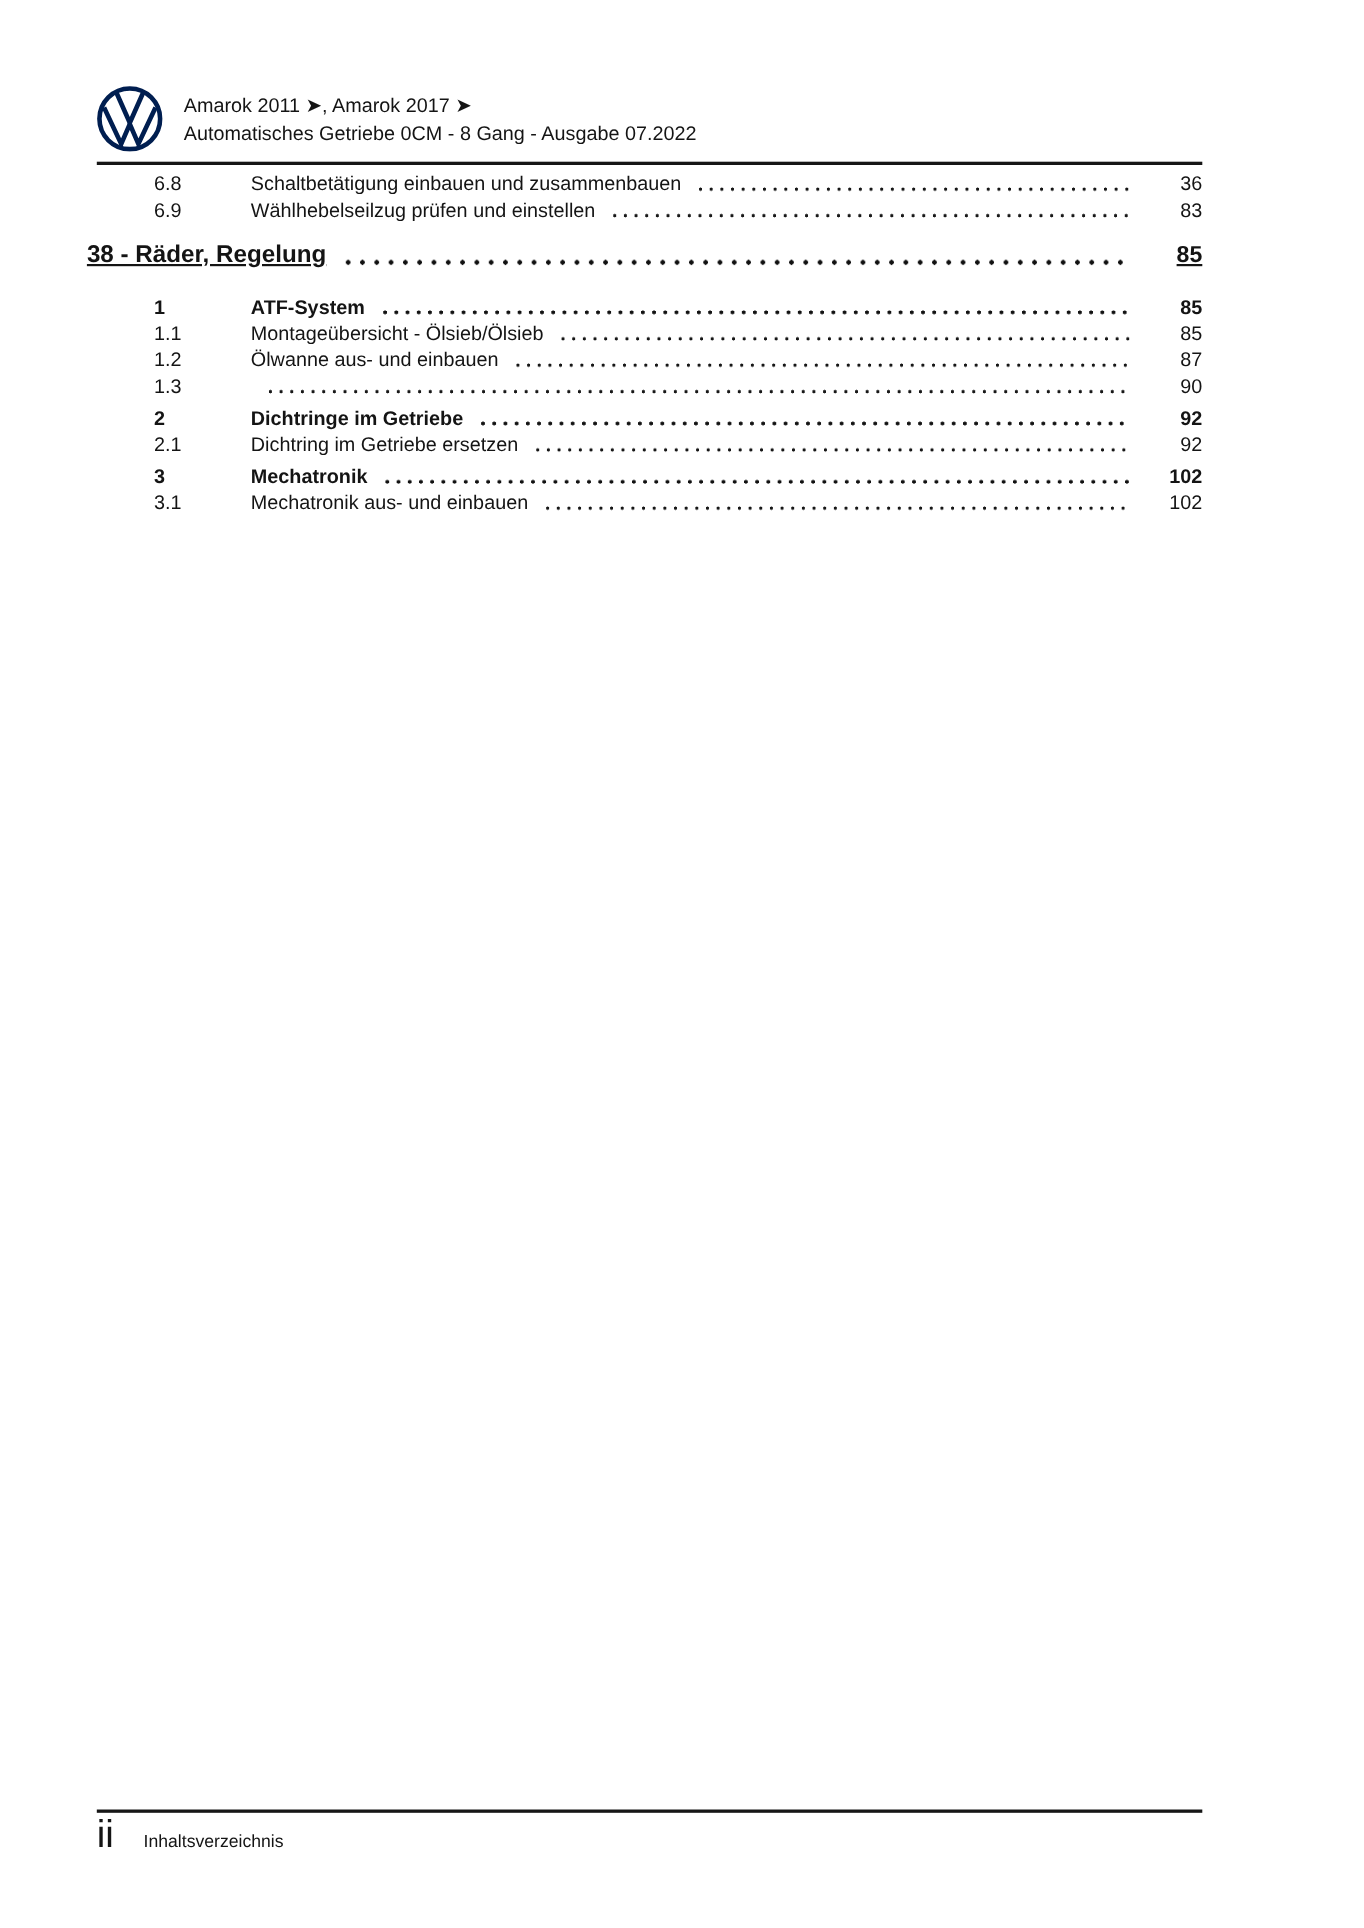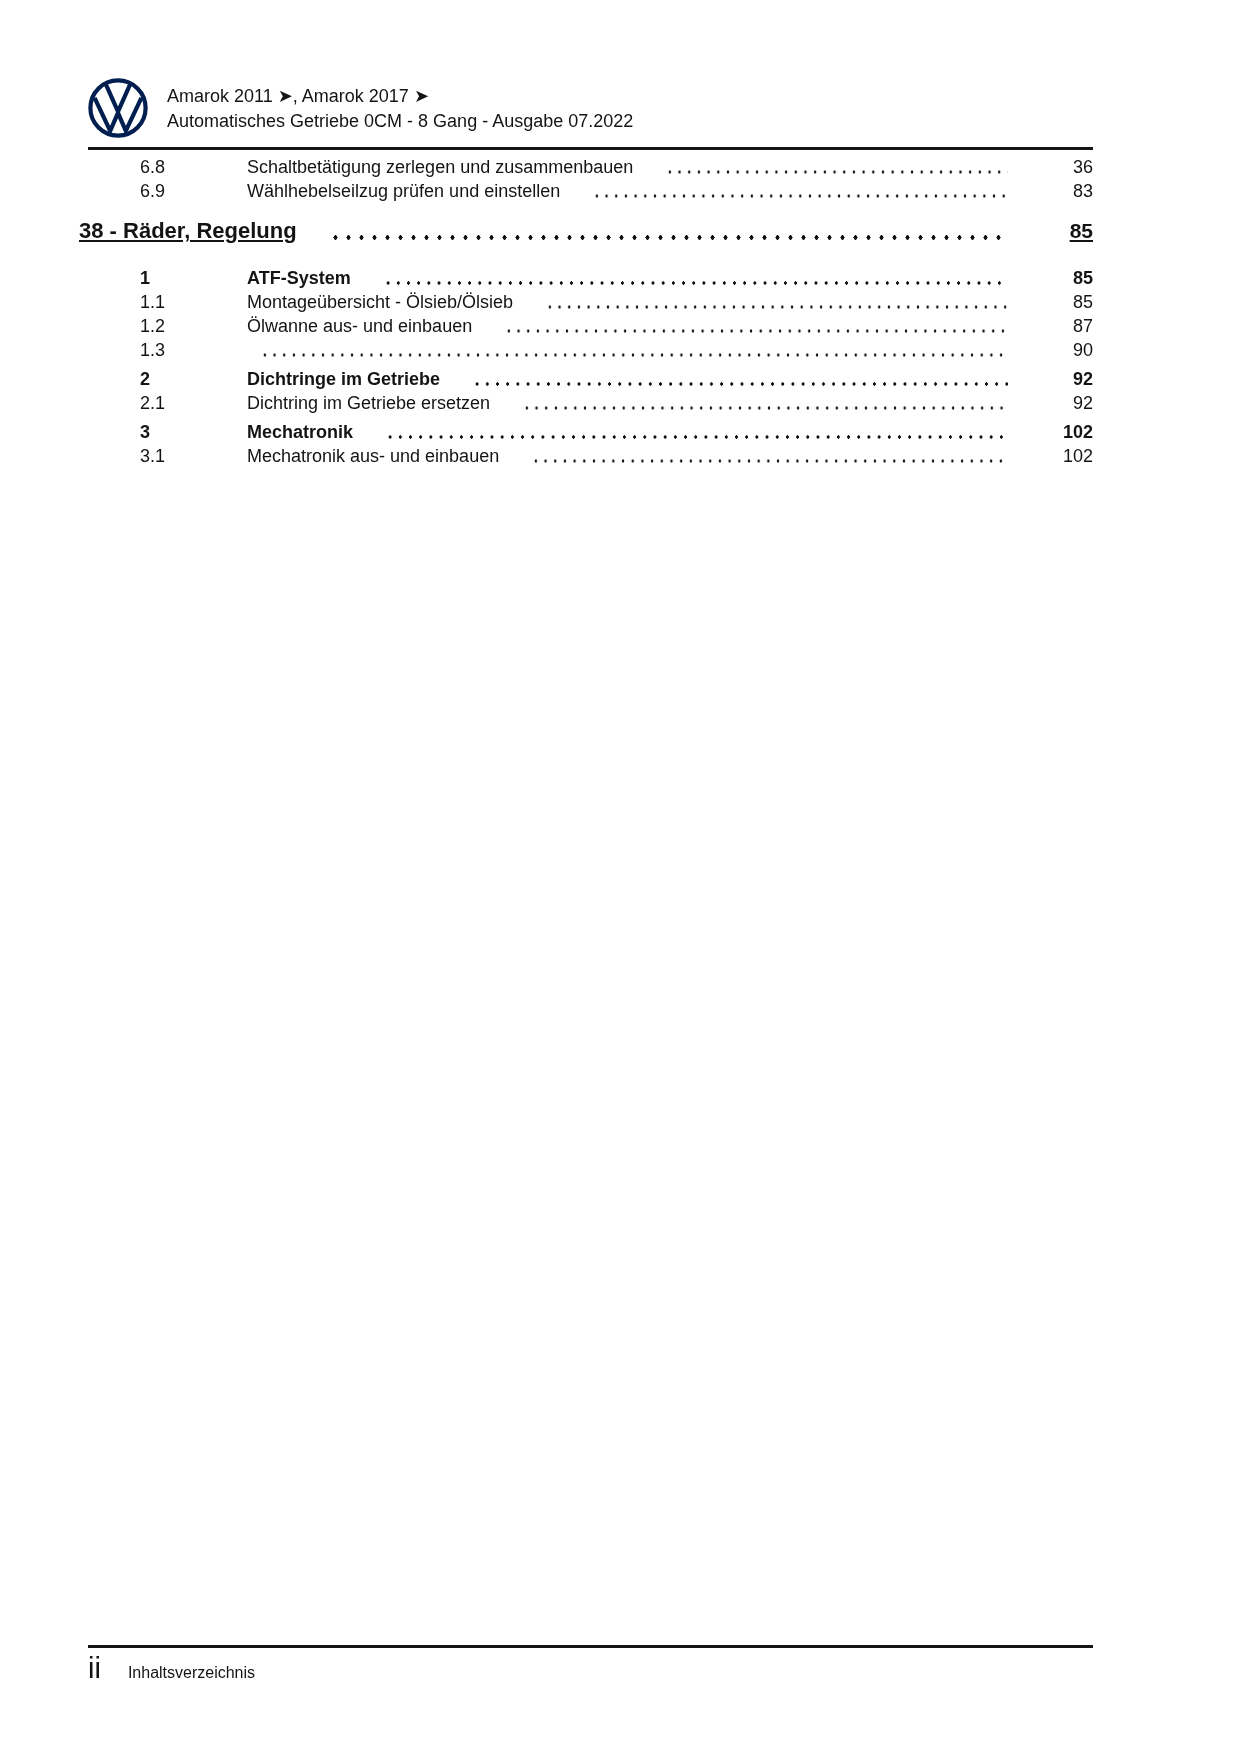--- a/index.html
+++ b/index.html
@@ -18,21 +18,21 @@
 
   
   .header { display: flex; gap: 19px; }
   .logo-wrap { width: 60px; height: 60px; flex: none; }
   .logo-wrap svg { width: 60px; height: 60px; display: block; }
   .header-text { margin-top: 6px; font-size: 18px; line-height: 25px; }
   .header-rule { border: none; border-top: 3px solid #161616; margin-top: 9px; }
 
   
   .toc { margin-top: 5px; }
-  .toc-row { display: flex; align-items: baseline; font-size: 18px; line-height: 24px; gap: 19px; }
+  .toc-row { display: flex; align-items: baseline; font-size: 18px; line-height: 24px; }
   .toc-row .num { flex: none; width: 88px; margin-left: 52px; }
   .toc-row .title { flex: none; white-space: nowrap; }
   .toc-row .pageno { flex: none; min-width: 50px; text-align: right; }
 
   .toc-row.section { font-weight: bold; margin-top: 5px; }
   .toc-row.chapter {
     font-weight: bold; font-size: 22px; line-height: 30px;
     margin-top: 13px; margin-bottom: 20px; margin-left: -9px; text-decoration: underline;
   }
   .toc-row.chapter .pageno { font-size: 21px; }
@@ -53,21 +53,21 @@
   .toc-row.chapter .leader {
     background-image: radial-gradient(circle, #111111 1.9px, transparent 2.2px);
     background-size: 13px 4.6px;
     background-position: left bottom 6px;
   }
 
   
   .footer { position: absolute; left: 88px; right: 147px; top: 1645px; }
   .footer-rule { border: none; border-top: 3px solid #161616; }
   .footer-row { display: flex; align-items: baseline; gap: 27px; margin-top: 3px; }
-  .footer-page { font-size: 29px; line-height: 34px; }
+  .footer-page { font-size: 35px; line-height: 34px; }
   .footer-label { font-size: 16px; }
 </style>
 </head>
 <body>
 
 <div class="page">
 
   <div class="header">
     <div class="logo-wrap">
       <svg viewBox="0 0 100 100" xmlns="http://www.w3.org/2000/svg">
@@ -80,21 +80,21 @@
       <div>Amarok 2011 ➤, Amarok 2017 ➤</div>
       <div>Automatisches Getriebe 0CM - 8 Gang - Ausgabe 07.2022</div>
     </div>
   </div>
   <hr class="header-rule">
 
   <div class="toc">
 
     <div class="toc-row sub">
       <span class="num">6.8</span>
-      <span class="title">Schaltbetätigung zerlegen und zusammenbauen</span>
+      <span class="title">Schaltbetätigung einbauen und zusammenbauen</span>
       <span class="leader"></span>
       <span class="pageno">36</span>
     </div>
 
     <div class="toc-row sub">
       <span class="num">6.9</span>
       <span class="title">Wählhebelseilzug prüfen und einstellen</span>
       <span class="leader"></span>
       <span class="pageno">83</span>
     </div>

